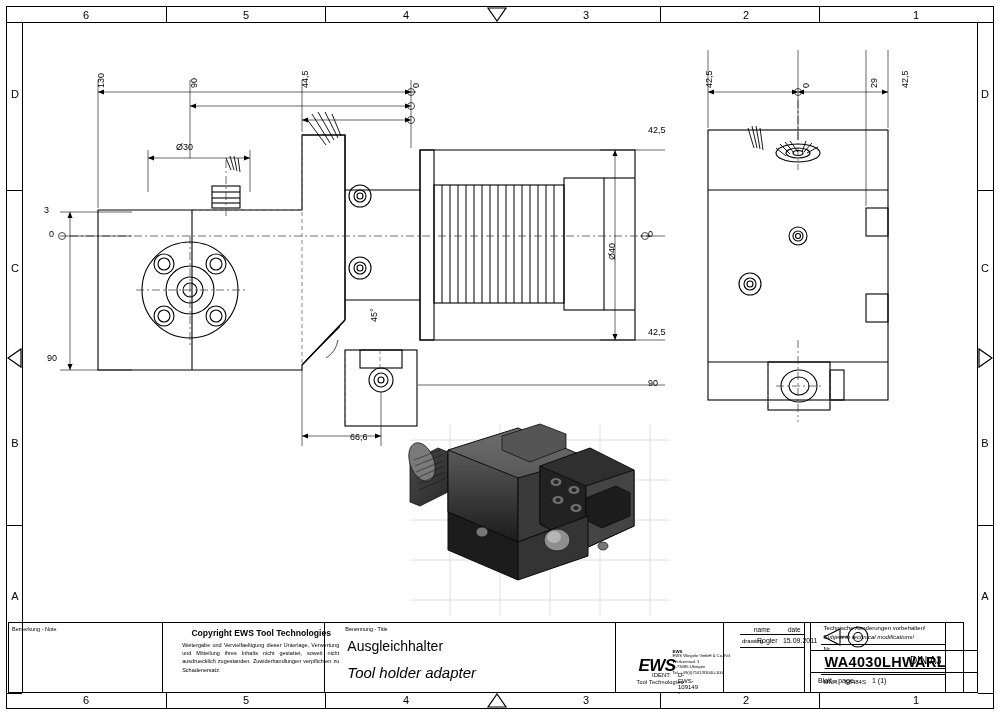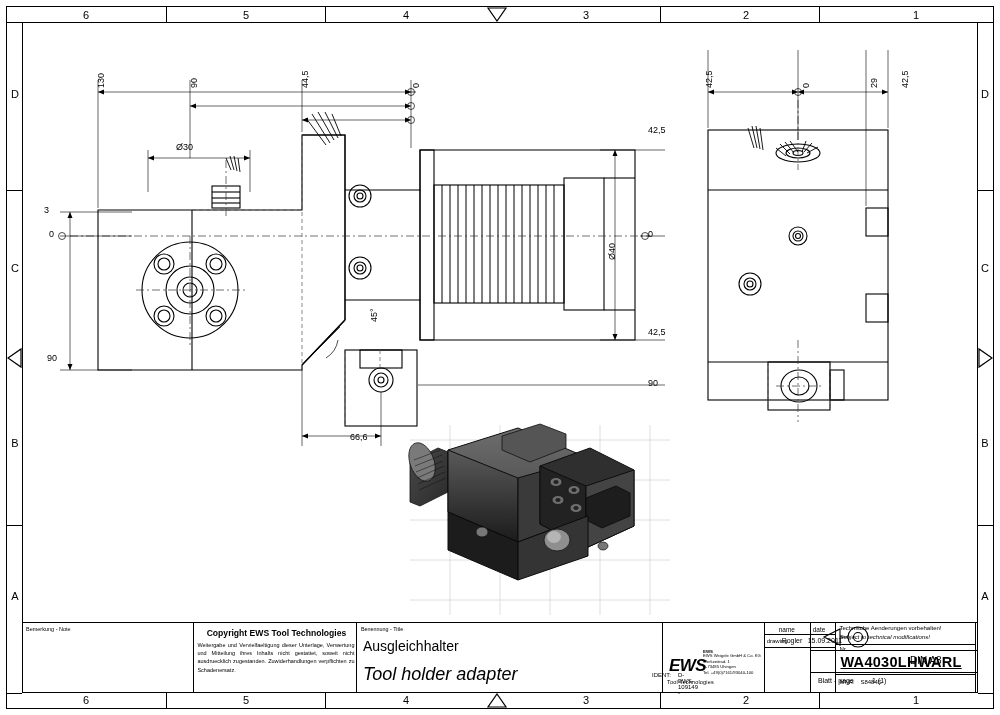--- a/index.html
+++ b/index.html
@@ -11,21 +11,21 @@
   .inner-border{position:absolute;left:22px;top:22px;width:956px;height:671px;border:1.4px solid #000;box-sizing:border-box;}
   .tickline{position:absolute;background:#000;}
 
   
   .colnum{position:absolute;font-size:11px;color:#000;text-align:center;width:14px;}
   .rowlet{position:absolute;font-size:11px;color:#000;text-align:center;width:12px;}
   .dim{position:absolute;font-size:9px;color:#000;font-family:"Liberation Sans",sans-serif;}
   .dimv{position:absolute;font-size:9px;color:#000;transform:rotate(-90deg);transform-origin:left top;white-space:nowrap;}
 
   
-  #titleblock{position:absolute;left:22px;top:622px;width:956px;height:71px;border:1.4px solid #000;box-sizing:border-box;display:flex;}
+  #titleblock{position:absolute;left:8px;top:622px;width:956px;height:71px;border:1.4px solid #000;box-sizing:border-box;display:flex;gap:16px;}
   .tb-cell{border-right:1px solid #000;box-sizing:border-box;position:relative;}
   .tb-lbl{font-size:5.4px;color:#000;}
   .tb-small{font-size:6px;}
   .ews-logo{font-style:italic;font-weight:bold;font-size:17px;letter-spacing:-0.5px;}
   .ews-sub{font-size:5.5px;letter-spacing:0.2px;}
   .partno{font-size:14.5px;font-weight:bold;letter-spacing:0.3px;}
 
   svg{display:block;}
 </style>
 </head>
@@ -426,21 +426,21 @@
     </div>
 
     <div class="tb-cell" style="width:163px;">
       <div style="position:absolute;left:3px;top:5px;width:158px;font-size:8.6px;font-weight:bold;text-align:center;"><span>Copyright EWS Tool Technologies</span></div>
       <div style="position:absolute;left:3px;top:18px;width:157px;font-size:5.5px;line-height:8.2px;text-align:justify;">Weitergabe und Vervielfaeltigung dieser Unterlage, Verwertung und Mitteilung ihres Inhalts nicht gestattet, soweit nicht ausdruecklich zugestanden. Zuwiderhandlungen verpflichten zu Schadenersatz.</div>
     </div>
 
     <div class="tb-cell" style="width:307px;">
       <div class="tb-lbl" style="position:absolute;left:4px;top:3px;">Benennung - Title</div>
       <div style="position:absolute;left:6px;top:15px;font-size:14px;">Ausgleichhalter</div>
-      <div style="position:absolute;left:6px;top:41px;font-size:18px;font-style:italic;text-align:center;">Tool holder adapter</div>
+      <div style="position:absolute;left:6px;top:41px;font-size:15px;font-style:italic;text-align:center;">Tool holder adapter</div>
     </div>
 
     <div class="tb-cell" style="width:102px;">
       <div class="ews-logo" style="position:absolute;left:6px;top:33px;">EWS</div>
       <div class="ews-sub" style="position:absolute;left:4px;top:56px;">Tool Technologies</div>
       <div style="position:absolute;left:40px;top:30px;width:60px;font-size:4.2px;line-height:5.6px;white-space:pre-line;">EWS Weigele GmbH &amp; Co. KG
 Werkzeitrad. 1
 D-73485 Uhingen
 Tel. +49(0)7161/93040-100</div>
       <div style="position:absolute;left:40px;top:26px;font-size:4.4px;font-weight:bold;">EWS</div>

